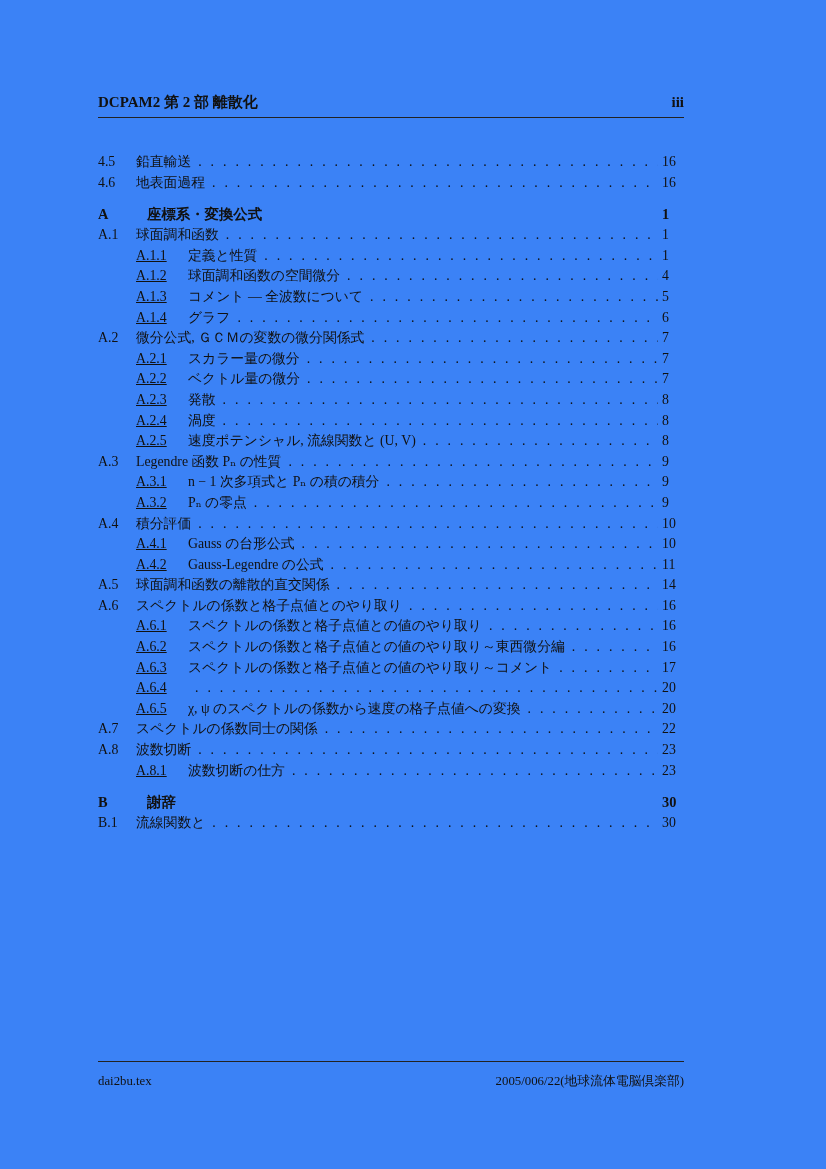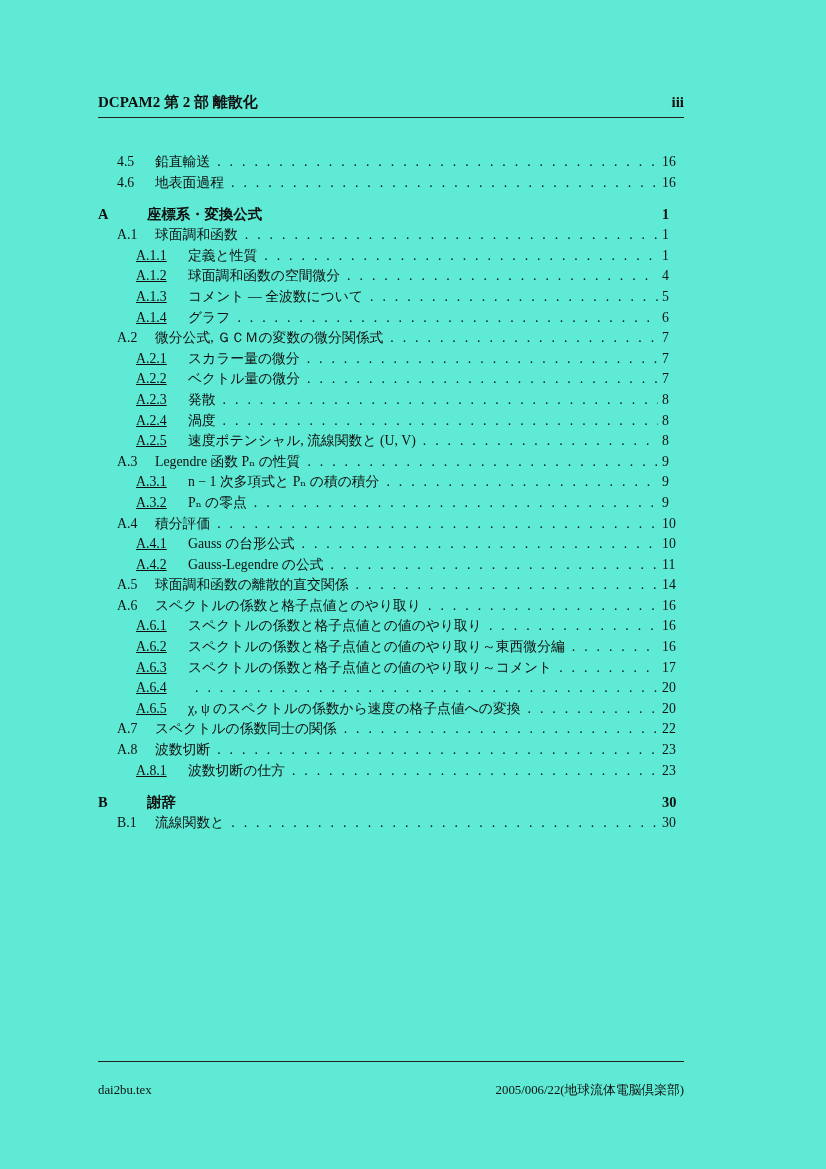--- a/index.html
+++ b/index.html
@@ -8,21 +8,21 @@
     width: 826px;
     height: 1169px;
     background: #ffffff;
     font-family: "Liberation Serif", "DejaVu Serif", serif;
     color: #111111;
   }
   .page {
     position: absolute;
     left: 0; top: 0;
     width: 826px; height: 1169px;
-    background: #5eead4;
+    background: #3b82f6;
     overflow: hidden;
   }
   .content {
     position: absolute;
     left: 98px;
     top: 93px;
     width: 586px;
   }
   .header {
     display: flex;
@@ -57,34 +57,34 @@
     letter-spacing: 0.5px;
   }
   .lvl1 {
     font-weight: bold;
     font-size: 14.4px;
     margin-top: 11px;
     line-height: 21px;
   }
   .lvl1 .num { width: 49px; }
   .lvl1 .leader::before { content: ""; }
-  .lvl2 .num { margin-left: 19px; width: 38px; }
+  .lvl2 .num { width: 38px; }
   .lvl3 .num { margin-left: 38px; width: 52px; text-decoration: underline; }
   .toc-row .pg {
     flex: none;
     min-width: 22px;
     text-align: left;
   }
   .footer {
     position: absolute;
     left: 98px;
     top: 1061px;
     width: 586px;
     border-top: 1.4px solid #222222;
-    padding-top: 20px;
+    padding-top: 11px;
     display: flex;
     justify-content: space-between;
     align-items: baseline;
     font-size: 12.8px;
   }
 </style>
 </head>
 <body>
 
 <div class="page">

